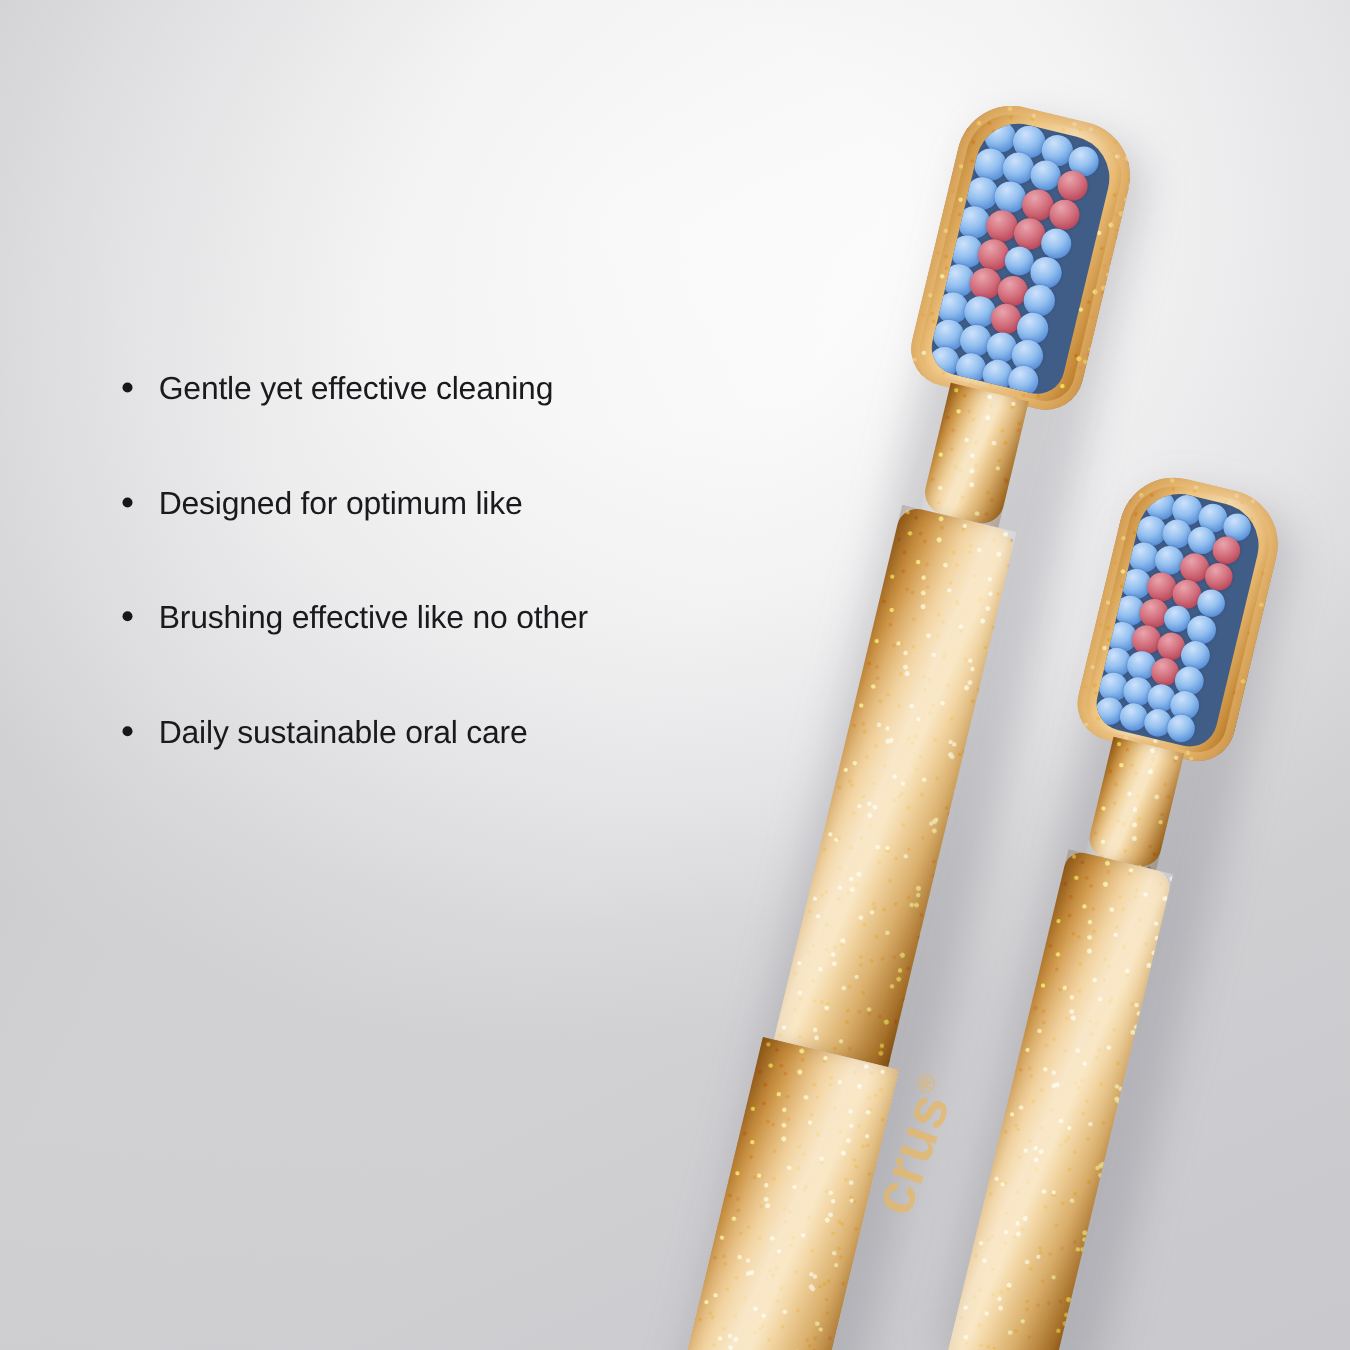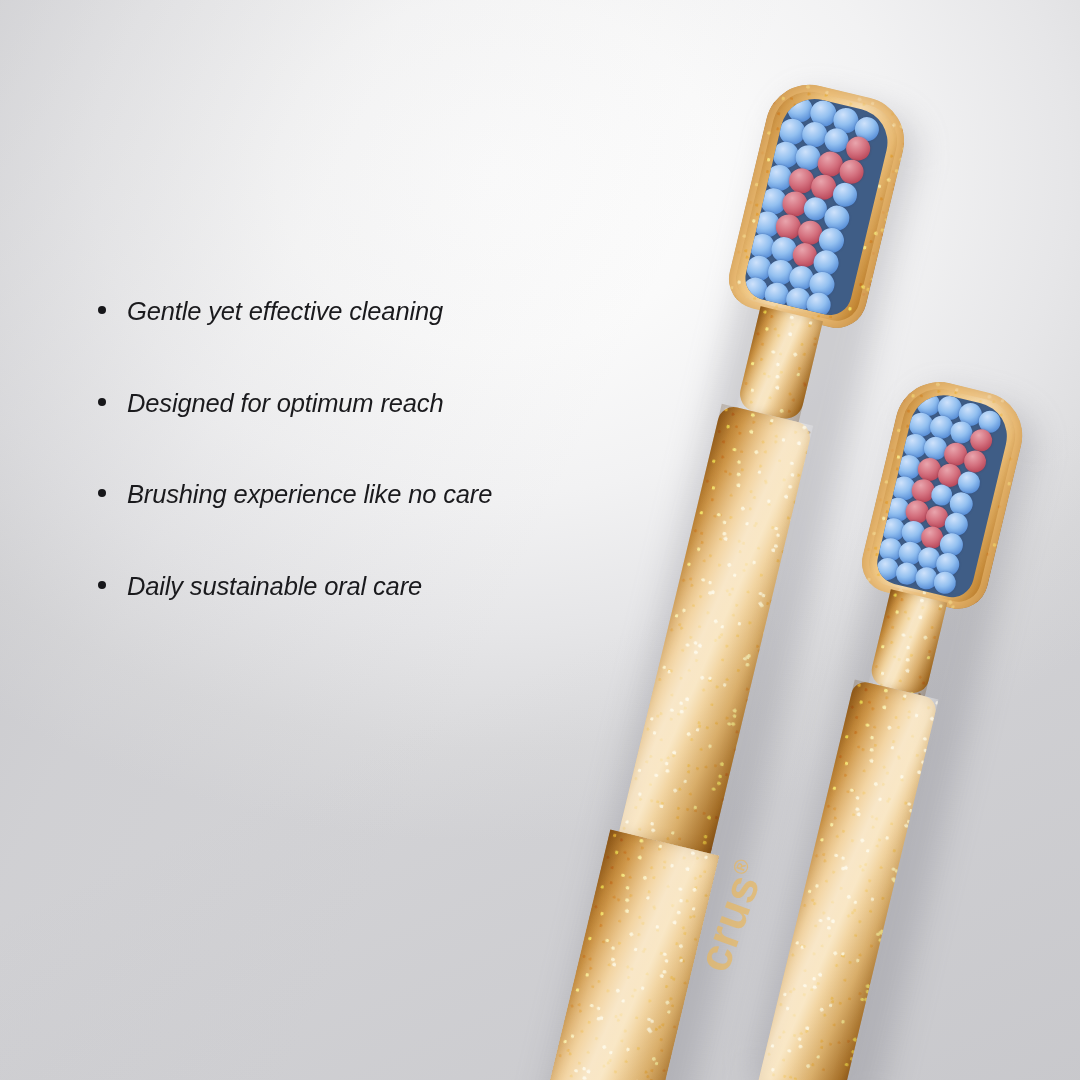--- a/index.html
+++ b/index.html
@@ -63,21 +63,20 @@
   }
   #bullets li {
     position: relative;
     padding-left: 32px;
     margin-bottom: 61px;
     font-size: 25.5px;
     line-height: 1.2;
     font-weight: 400;
     letter-spacing: -0.15px;
     color: #1a1a1d;
-    font-style: italic;
   }
   #bullets li:last-child { margin-bottom: 0; margin-top: 40px; }
   .bullet-dot {
     position: absolute;
     left: 3px;
     top: 10px;
     width: 8px;
     height: 8px;
     border-radius: 50%;
     background: #17171a;
@@ -343,25 +342,25 @@
   </div>
 
   <div id="copy">
     <ul id="bullets">
       <li>
         <span class="bullet-dot"></span>
         <span>Gentle yet effective cleaning</span>
       </li>
       <li>
         <span class="bullet-dot"></span>
-        <span>Designed for optimum reach</span>
+        <span>Designed for optimum like</span>
       </li>
       <li>
         <span class="bullet-dot"></span>
-        <span>Brushing experience like no care</span>
+        <span>Brushing effective like no other</span>
       </li>
       <li>
         <span class="bullet-dot"></span>
         <span>Daily sustainable oral care</span>
       </li>
     </ul>
   </div>
 
 </div>
 

